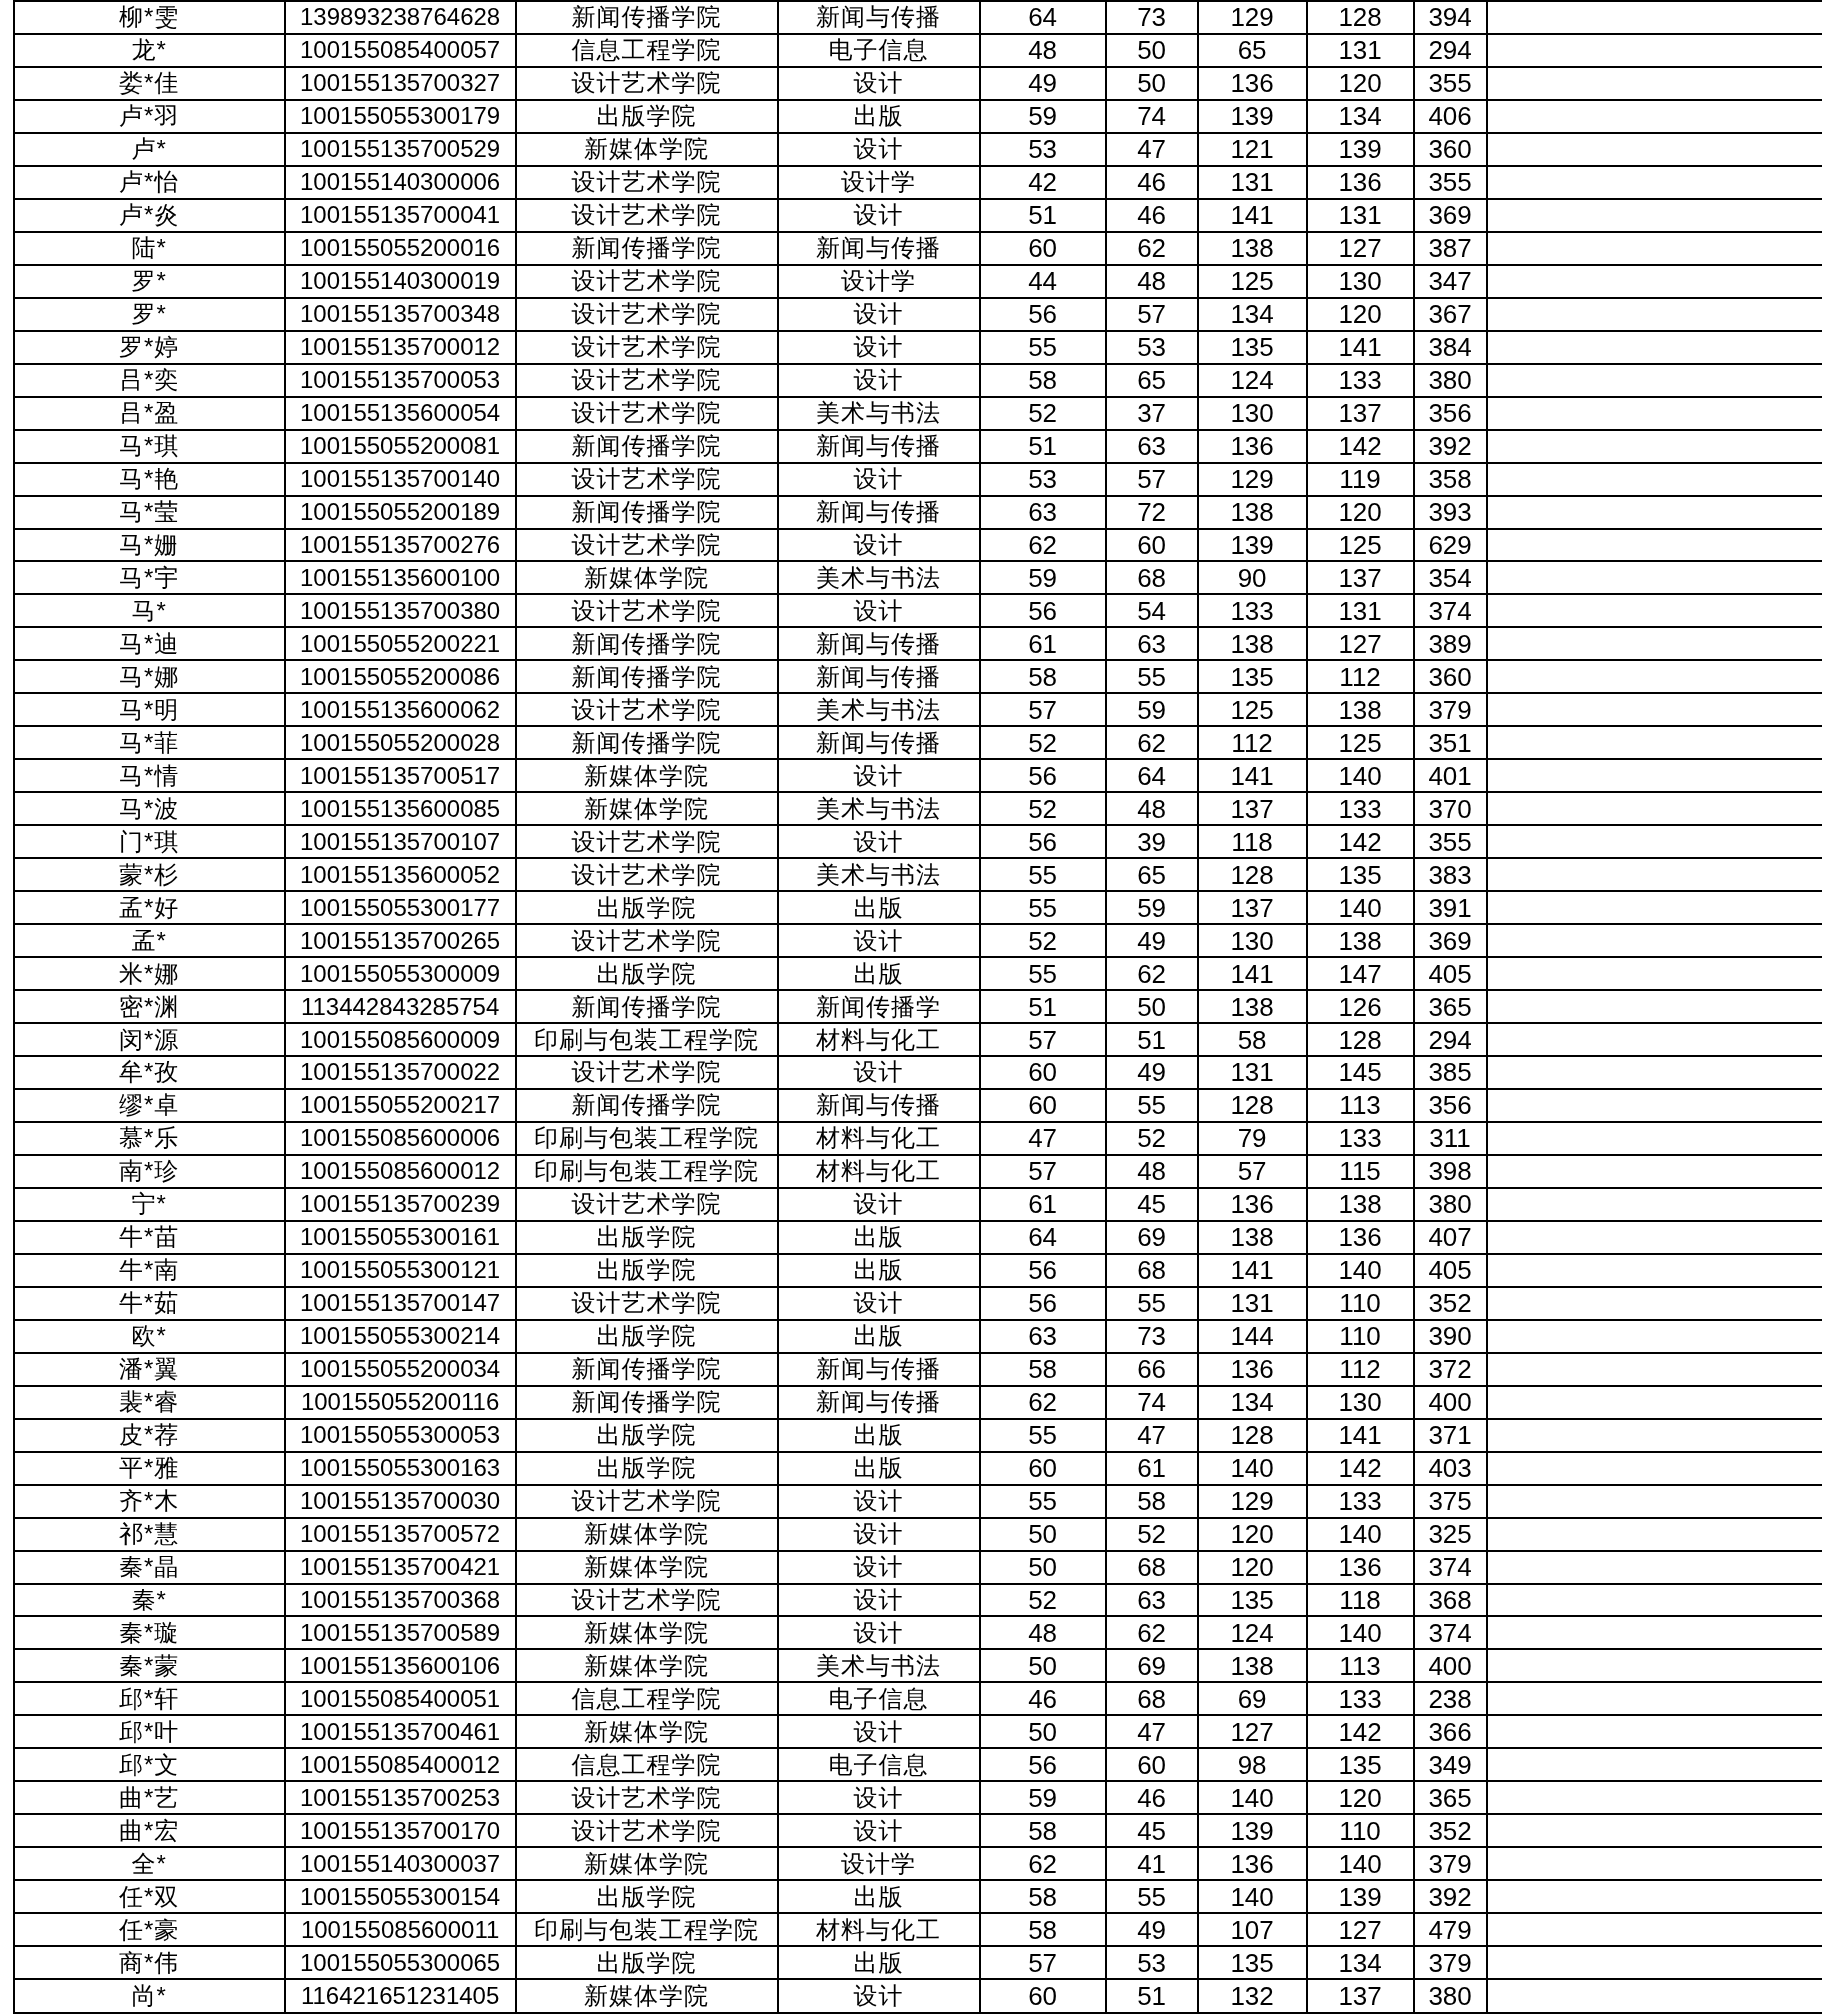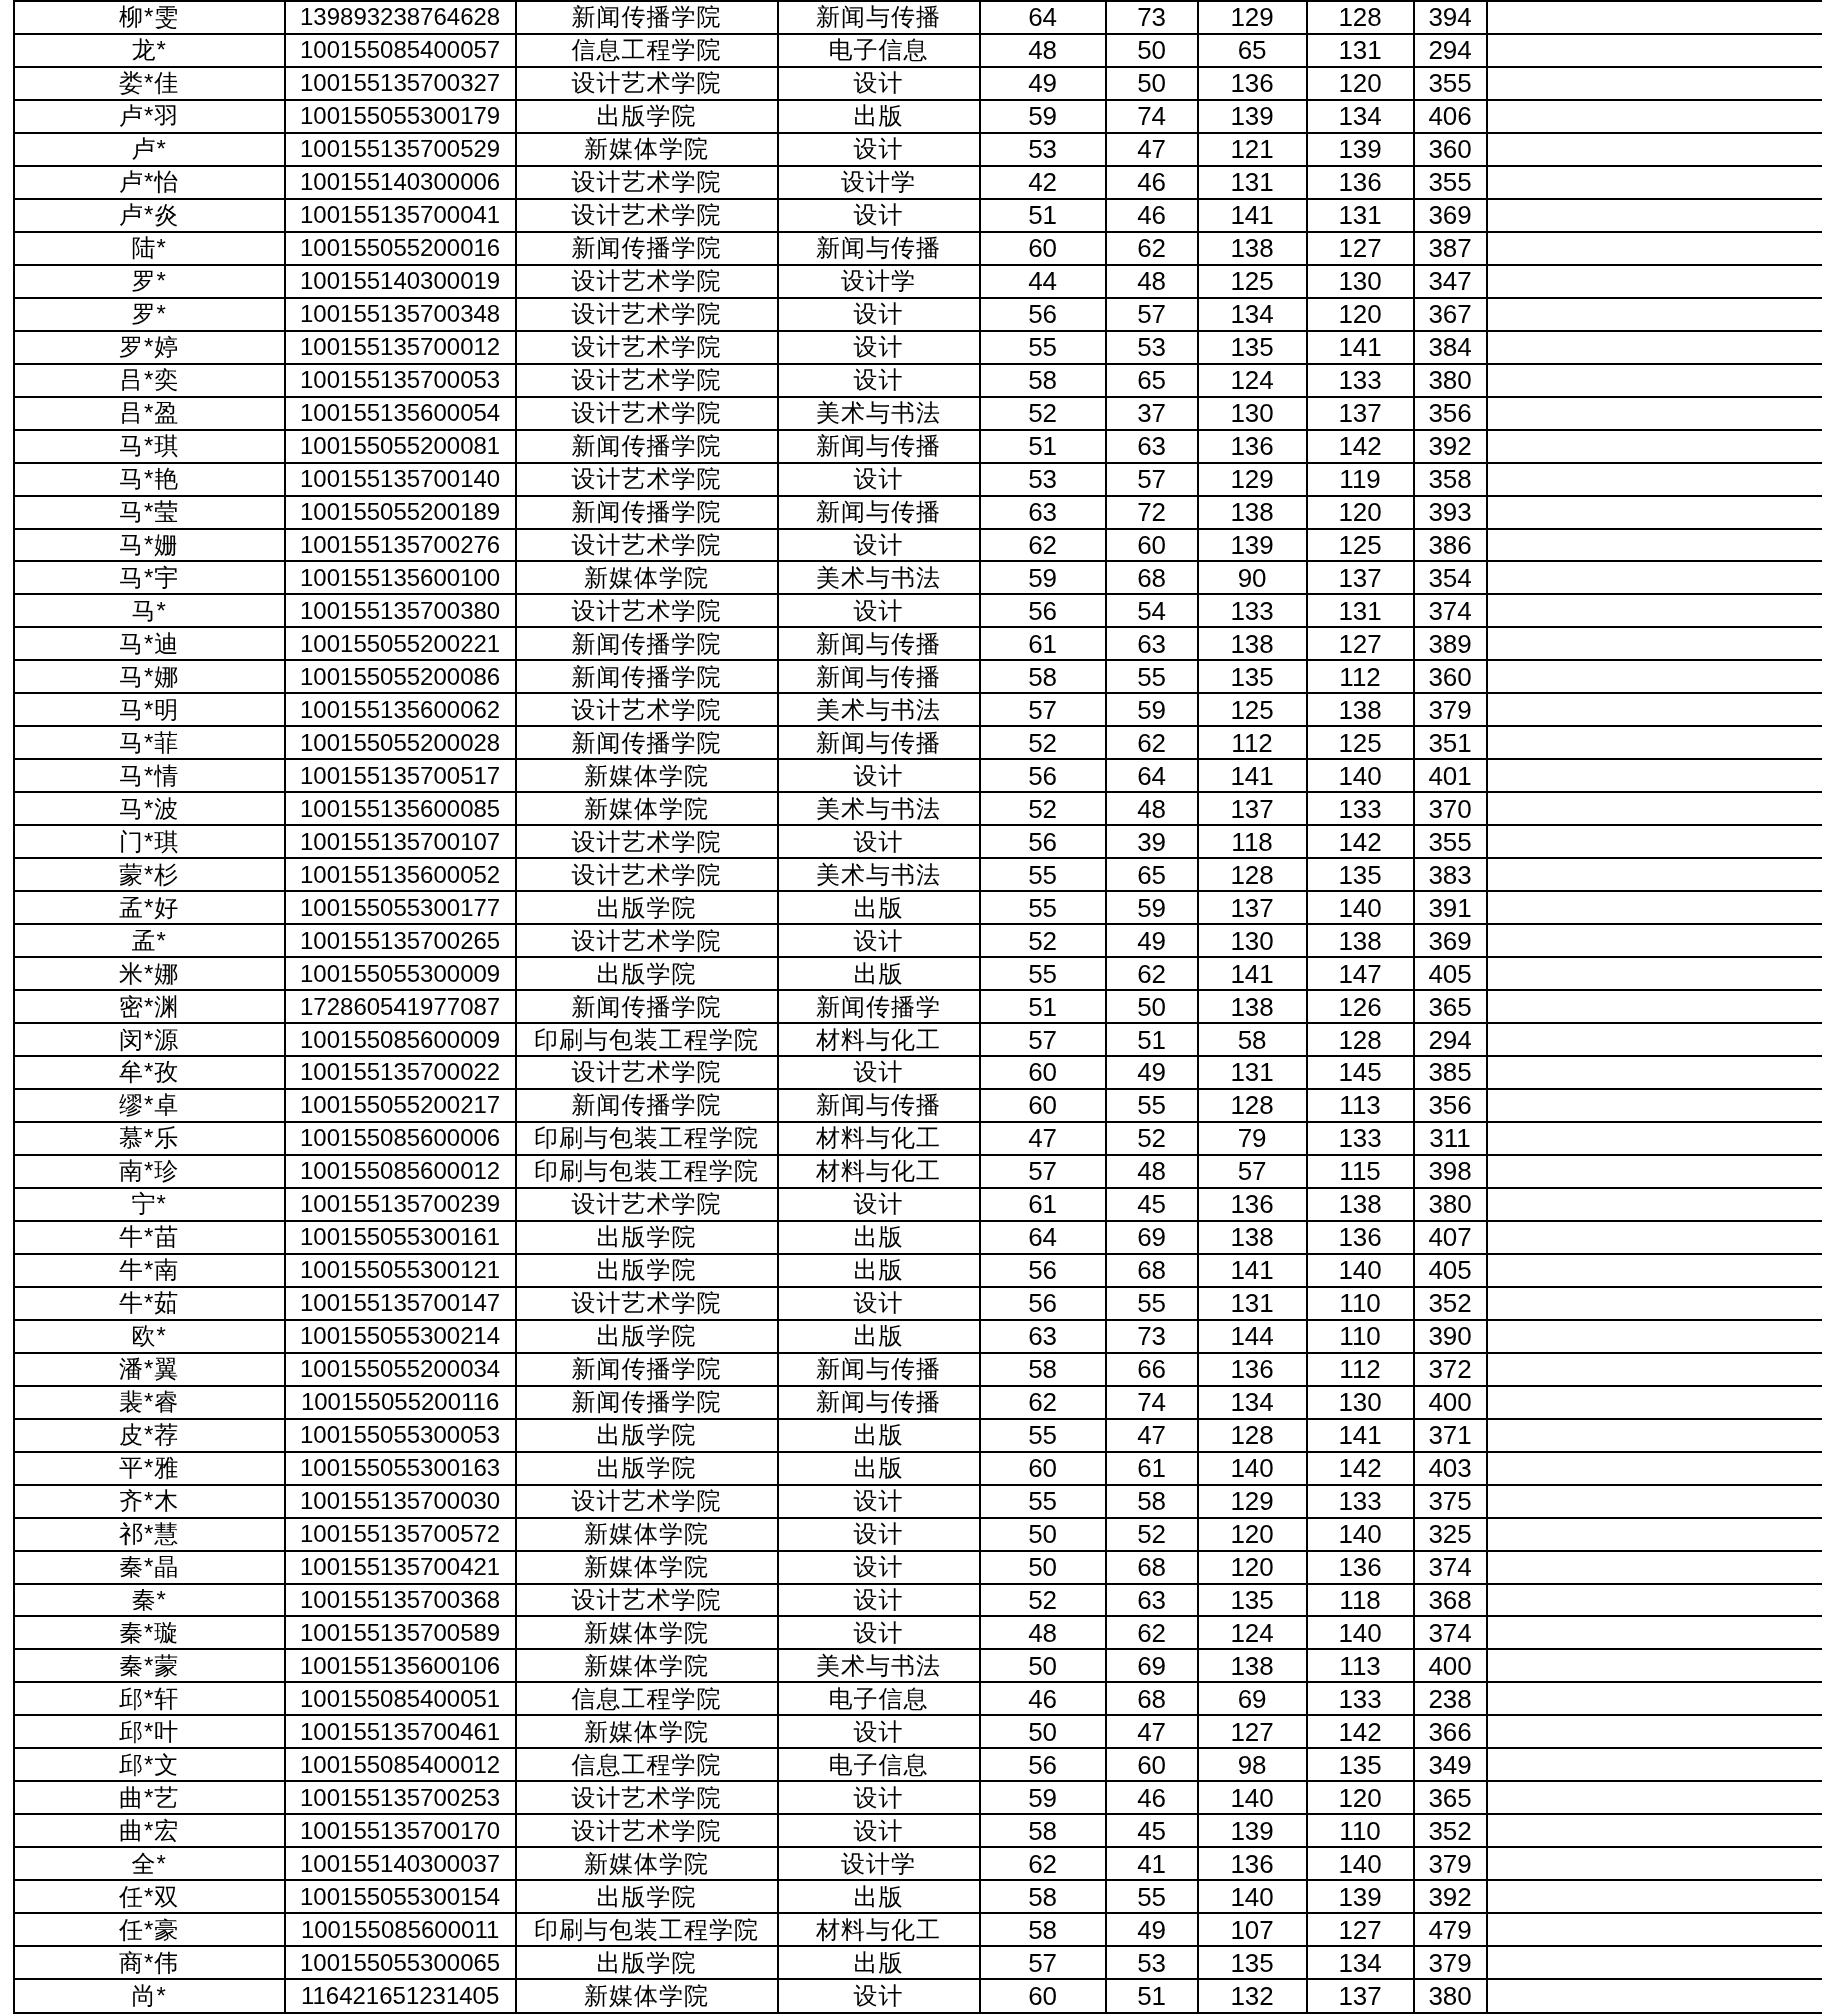--- a/index.html
+++ b/index.html
@@ -263,21 +263,21 @@
       </tr>
       <tr>
         <td class="col-name">马*姗</td>
         <td class="col-id">100155135700276</td>
         <td class="col-college">设计艺术学院</td>
         <td class="col-major">设计</td>
         <td class="col-score">62</td>
         <td class="col-score">60</td>
         <td class="col-score">139</td>
         <td class="col-score">125</td>
-        <td class="col-score">386</td>
+        <td class="col-score">629</td>
         <td class="col-blank"></td>
       </tr>
       <tr>
         <td class="col-name">马*宇</td>
         <td class="col-id">100155135600100</td>
         <td class="col-college">新媒体学院</td>
         <td class="col-major">美术与书法</td>
         <td class="col-score">59</td>
         <td class="col-score">68</td>
         <td class="col-score">90</td>
@@ -424,21 +424,21 @@
         <td class="col-major">出版</td>
         <td class="col-score">55</td>
         <td class="col-score">62</td>
         <td class="col-score">141</td>
         <td class="col-score">147</td>
         <td class="col-score">405</td>
         <td class="col-blank"></td>
       </tr>
       <tr>
         <td class="col-name">密*渊</td>
-        <td class="col-id">172860541977087</td>
+        <td class="col-id">113442843285754</td>
         <td class="col-college">新闻传播学院</td>
         <td class="col-major">新闻传播学</td>
         <td class="col-score">51</td>
         <td class="col-score">50</td>
         <td class="col-score">138</td>
         <td class="col-score">126</td>
         <td class="col-score">365</td>
         <td class="col-blank"></td>
       </tr>
       <tr>

